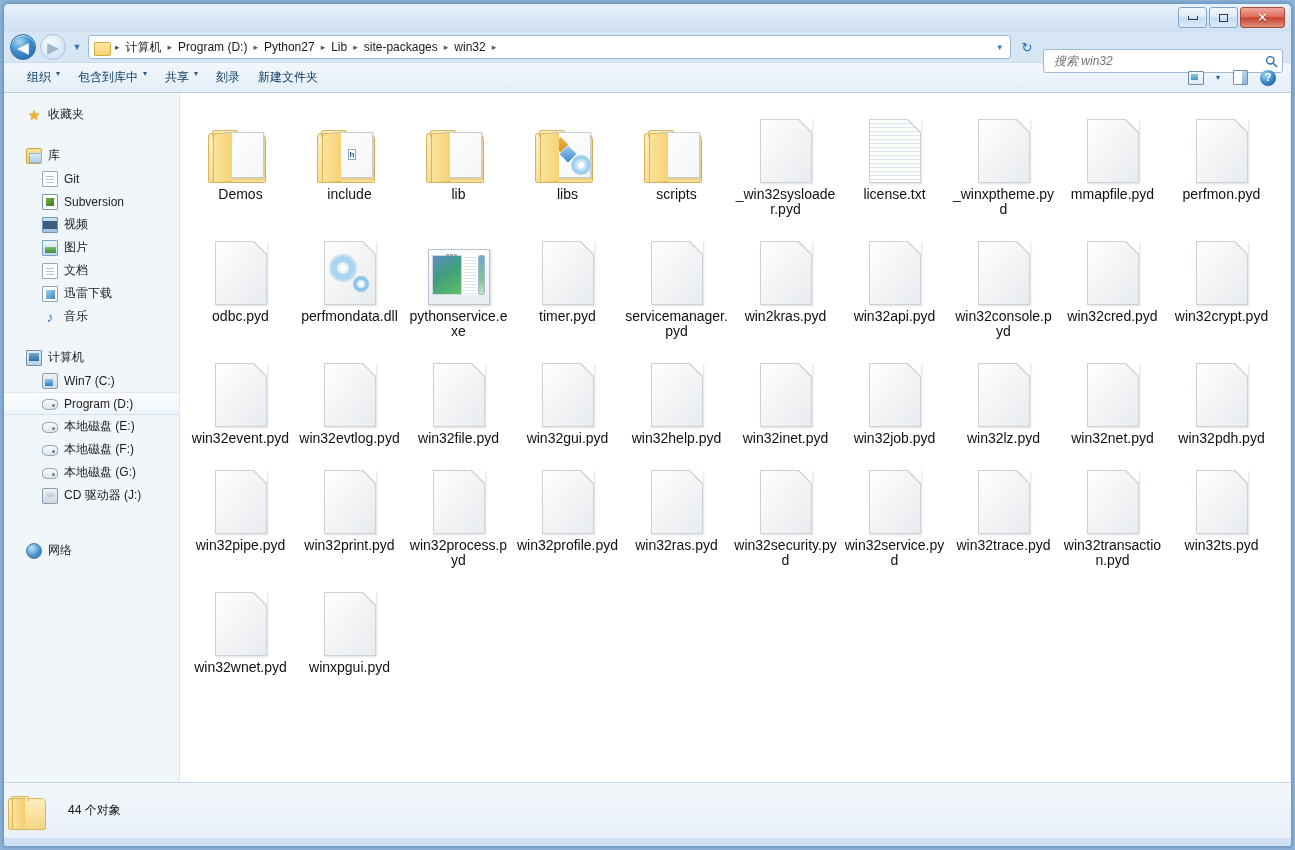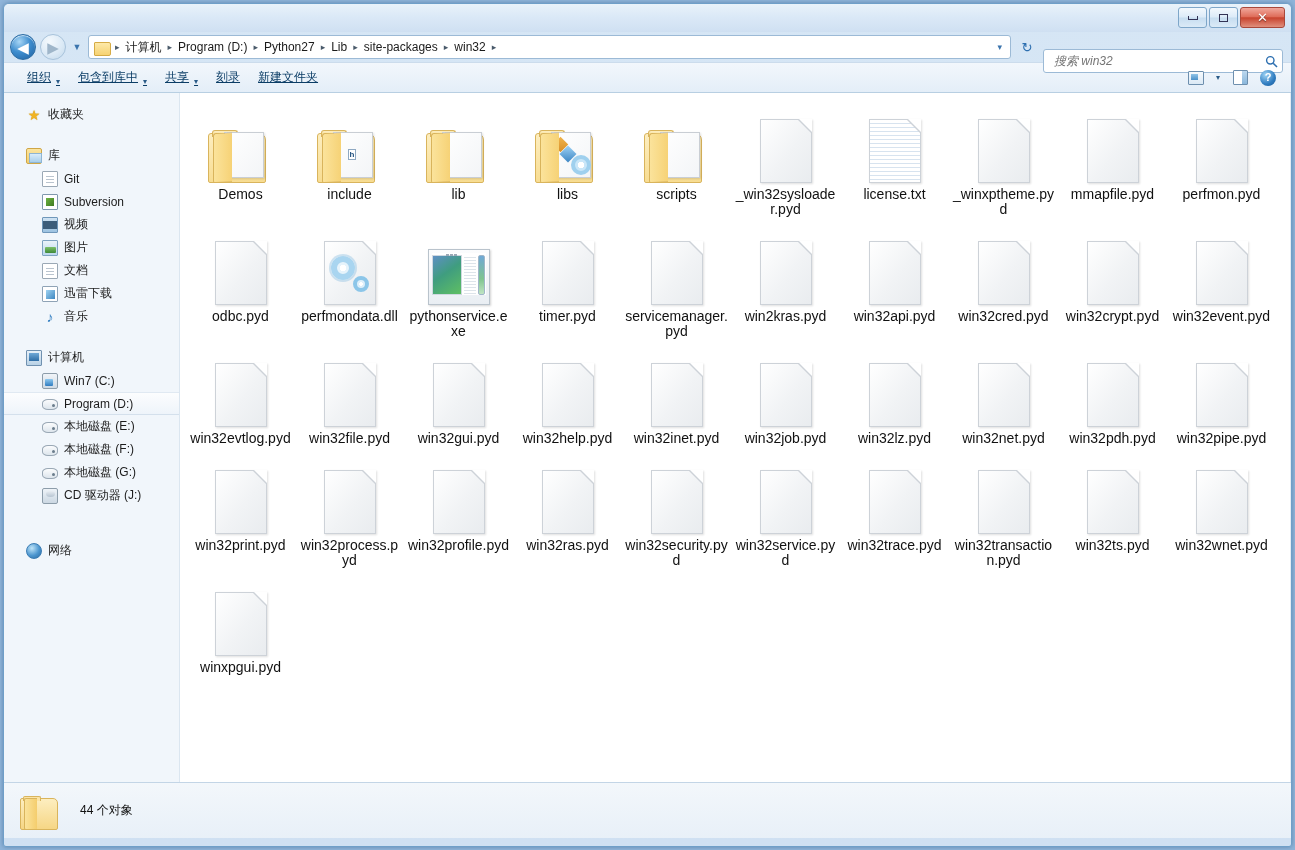--- a/index.html
+++ b/index.html
@@ -133,23 +133,23 @@
 
   
   #toolbar {
     display: flex; align-items: center;
     height: 30px;
     padding: 0 6px 0 14px;
     border-top: 1px solid #ccdcec;
     background: linear-gradient(to bottom, #f2f7fc 0%, #e4eef8 100%);
   }
   .tb-item {
-    display: flex; align-items: flex-end; gap: 5px;
+    display: flex; align-items: flex-start; gap: 5px;
     padding: 4px 9px; border-radius: 3px;
-    font-size: 12px; color: #0b3d66; white-space: nowrap; text-decoration: underline;
+    font-size: 12px; color: #0b3d66; white-space: nowrap;
   }
   .tb-caret { font-size: 8px; color: #2a5b88; }
   #toolbar-right { margin-left: auto; display: flex; align-items: center; gap: 2px; padding-right: 4px; }
   .tb-icon { width: 26px; height: 22px; display:flex; align-items:center; justify-content:center; }
   .glyph-view {
     width: 16px; height: 14px; border: 1px solid #6d8fae; border-radius: 1px;
     background: linear-gradient(to bottom, #f6fafd 0%, #dbe9f5 100%);
     position: relative;
   }
   .glyph-view::after {
@@ -376,21 +376,21 @@
     background: linear-gradient(to bottom,#6fa8d6 0%,#7fc48f 60%,#bfe4c2 100%);
     border: 1px solid #9fb6c8; border-radius: 2px;
   }
 
   
   #statusbar {
     height: 56px;
     border-top: 1px solid #c3d5e6;
     background: linear-gradient(to bottom, #f3f7fb 0%, #e8f0f8 100%);
     display: flex; align-items: center;
-    padding-left: 16px; gap: 16px;
+    padding-left: 4px; gap: 16px;
   }
   #status-folder-icon {
     position: relative; width: 44px; height: 38px; flex: 0 0 auto;
   }
   #status-folder-icon .b {
     position: absolute; left: 0; bottom: 0; width: 38px; height: 32px;
     background: linear-gradient(to bottom, #fdeec0, #f6d685);
     border: 1px solid #d9b45c; border-radius: 2px 5px 2px 2px;
   }
   #status-folder-icon .b::before {
@@ -756,20 +756,28 @@
               </span>
             </div>
             <div class="file-label">win32api.pyd</div>
           </div>
           <div class="file-item">
             <div class="icon-wrap">
               <span class="ic-file">
                 <span class="fold"></span>
               </span>
             </div>
+            <div class="file-label">win32console.pyd</div>
+          </div>
+          <div class="file-item">
+            <div class="icon-wrap">
+              <span class="ic-file">
+                <span class="fold"></span>
+              </span>
+            </div>
             <div class="file-label">win32cred.pyd</div>
           </div>
           <div class="file-item">
             <div class="icon-wrap">
               <span class="ic-file">
                 <span class="fold"></span>
               </span>
             </div>
             <div class="file-label">win32crypt.pyd</div>
           </div>

